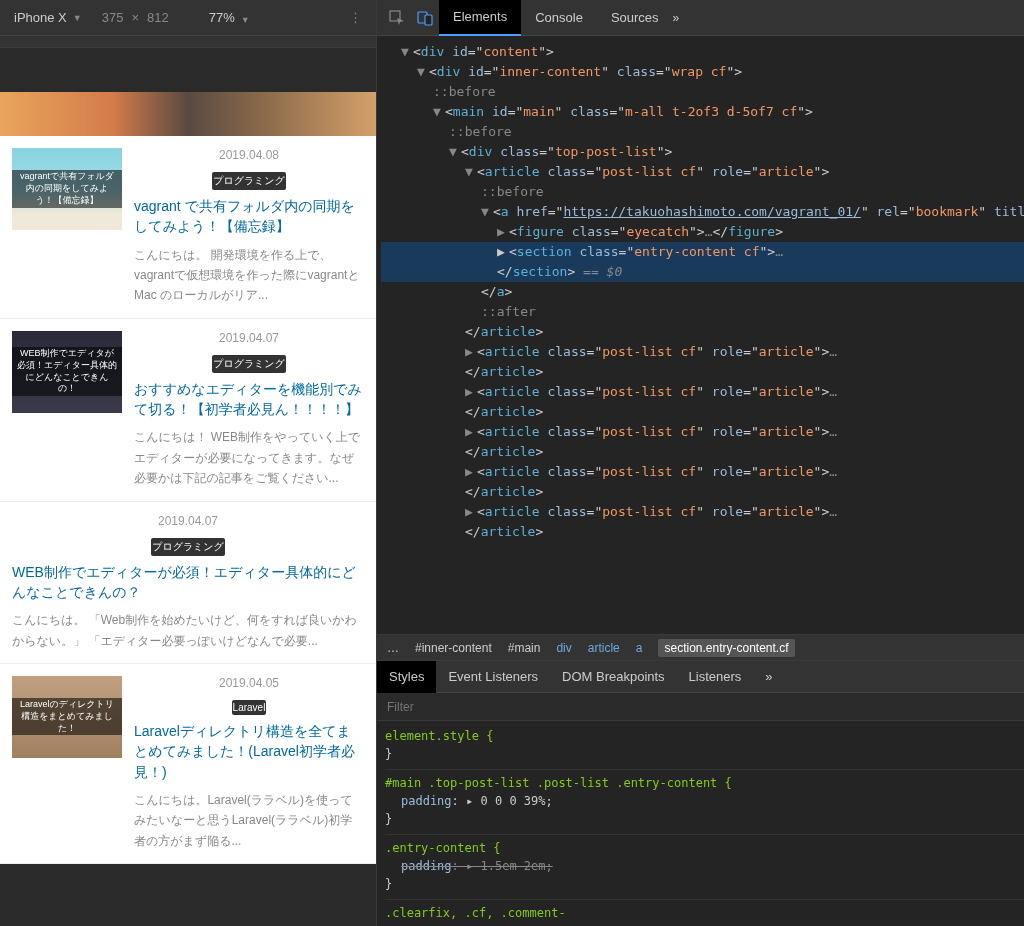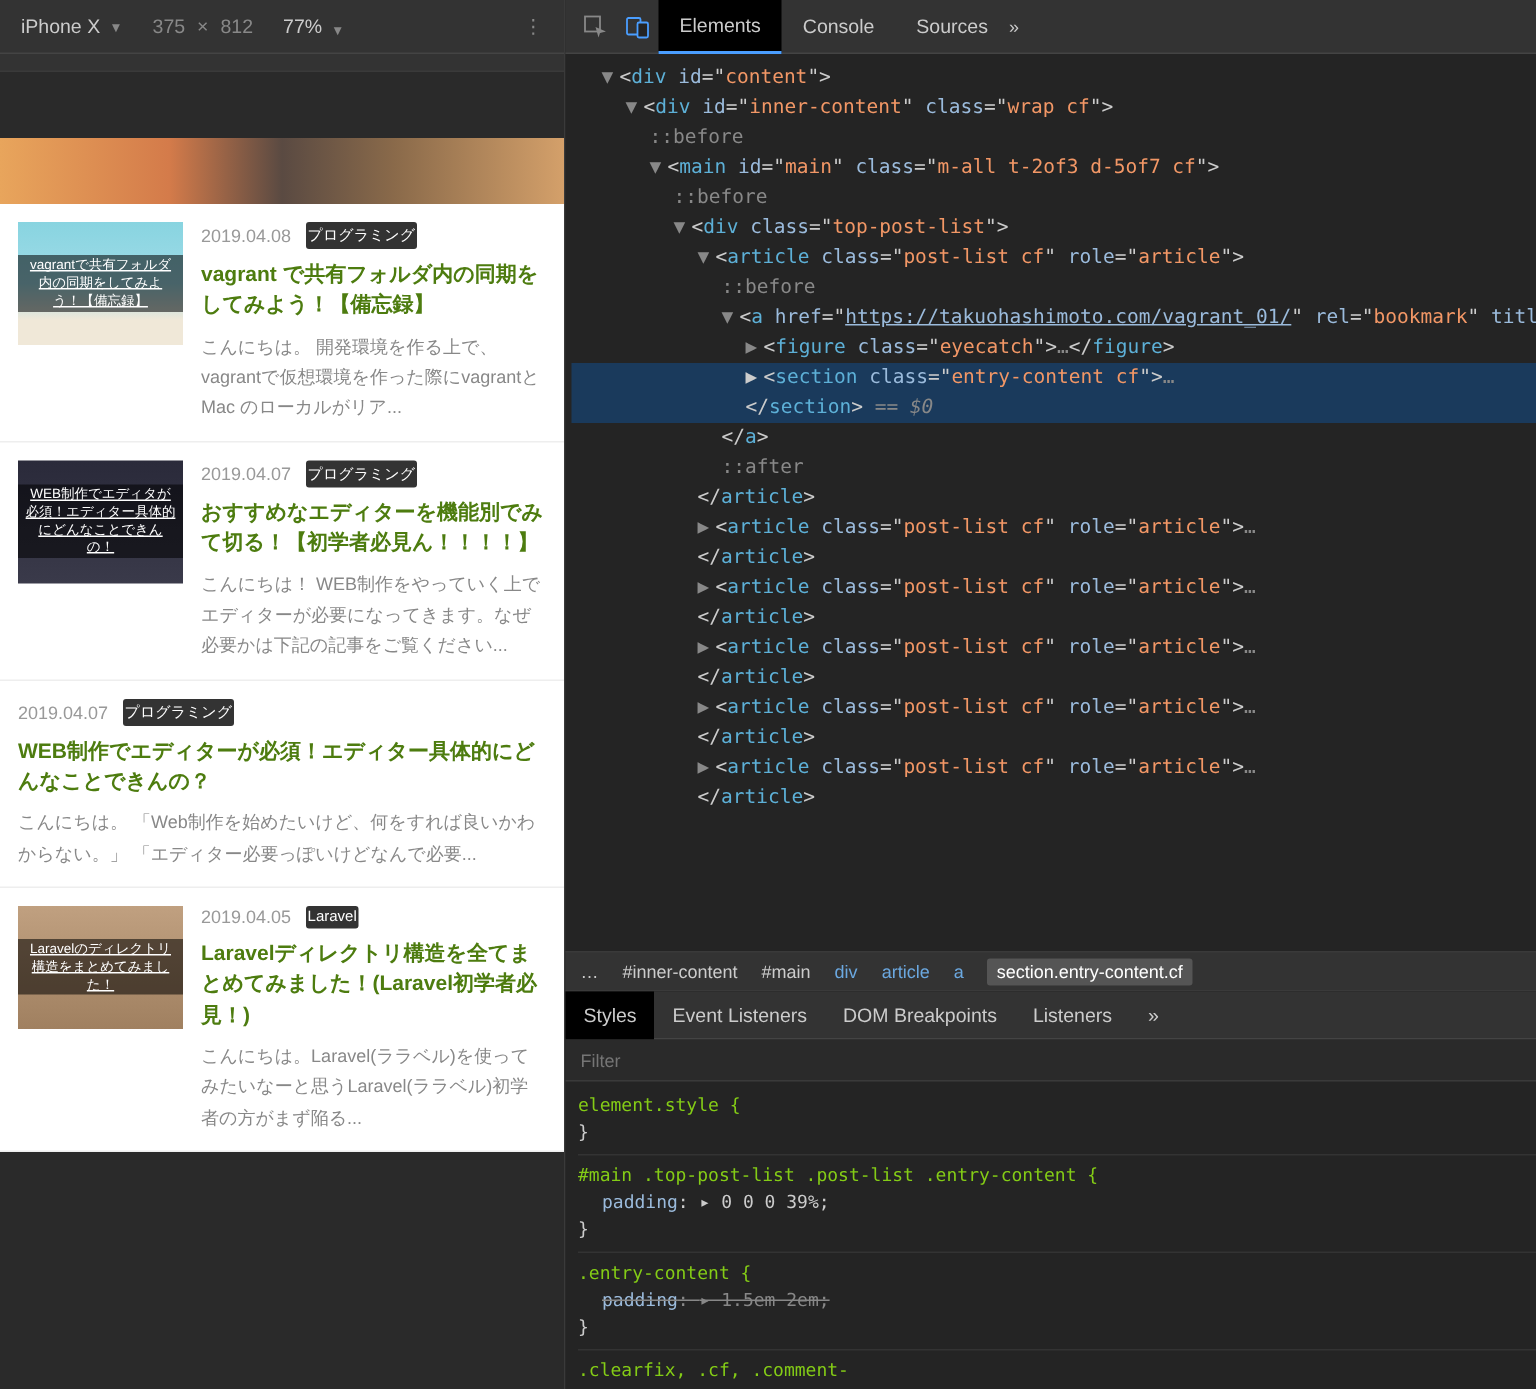--- a/index.html
+++ b/index.html
@@ -5,38 +5,38 @@
 * { margin: 0; padding: 0; box-sizing: border-box; }
 body { font-family: -apple-system, "Helvetica Neue", Arial, sans-serif; background: #1e1e1e; color: #ccc; font-size: 12px; overflow: hidden; }
 .container { display: flex; width: 900px; height: 926px; }
 
 
 .device-panel { width: 500px; background: #2a2a2a; display: flex; flex-direction: column; }
 .device-toolbar { height: 36px; background: #333; border-bottom: 1px solid #444; display: flex; align-items: center; padding: 0 14px; gap: 20px; color: #ccc; font-size: 13px; }
 .device-name { display: flex; align-items: center; gap: 6px; }
 .arrow-down { font-size: 9px; color: #888; }
 .dims { color: #888; display: flex; align-items: center; gap: 8px; }
-.zoom { color: #ccc; display: flex; align-items: flex-end; gap: 6px; }
+.zoom { color: #ccc; display: flex; align-items: flex-end; gap: 6px; margin-left: 20px; }
 .toolbar-more { margin-left: auto; color: #888; }
 .rulers { height: 12px; background: #333; border-bottom: 1px solid #3a3a3a; }
 .viewport-area { flex: 1; background: #2a2a2a; display: flex; justify-content: center; align-items: flex-start; padding-top: 44px; overflow: hidden; }
 .mobile-frame { width: 376px; background: #fff; color: #333; overflow: hidden; }
 .hero-img { height: 44px; background: linear-gradient(90deg, #e8a55c 0%, #d47b4a 30%, #5a4a42 50%, #8a6a4a 70%, #d4a06a 100%); }
 .post { display: flex; padding: 12px; border-bottom: 1px solid #eee; gap: 12px; }
 .thumb { width: 110px; height: 82px; flex-shrink: 0; background: #ddd; position: relative; display: flex; align-items: center; justify-content: center; }
-.thumb-overlay { background: rgba(0,0,0,0.55); color: #fff; font-size: 9px; padding: 1px 5px; text-align: center; line-height: 1.3; text-decoration: underline; }
+.thumb-overlay { background: rgba(0,0,0,0.55); color: #fff; font-size: 9px; padding: 1px 5px; text-align: center; line-height: 1.3; }
 .thumb.t1 { background: linear-gradient(#88d4e0, #a0dce8 50%, #f0e8d8 80%); }
 .thumb.t2 { background: linear-gradient(#2a2a3a, #3a3a4a); }
 .thumb.t3 { background: linear-gradient(45deg, #1a1a2a, #3a2a4a); }
 .thumb.t4 { background: linear-gradient(#c0a080, #a08060); }
 .post-body { flex: 1; font-size: 12px; }
-.post-meta { display: flex; align-items: center; gap: 10px; margin-bottom: 6px; }
+.post-meta { display: flex; align-items: center; gap: 10px; margin-bottom: 6px; flex-direction: column; }
 .post-date { color: #999; font-size: 12px; }
 .post-cat { background: #333; color: #fff; font-size: 10px; padding: 2px 1px; border-radius: 2px; }
-.post-title { font-size: 14px; font-weight: bold; color: #4d7c0f; margin-bottom: 8px; line-height: 1.45; }
+.post-title { font-size: 14px; font-weight: normal; color: #0369a1; margin-bottom: 8px; line-height: 1.45; }
 .post-excerpt { color: #888; line-height: 1.7; font-size: 12px; }
 
 
 .devtools { flex: 1; background: #242424; display: flex; flex-direction: column; border-left: 1px solid #3a3a3a; }
 .dt-tabs { height: 36px; background: #333; display: flex; align-items: center; border-bottom: 1px solid #444; padding: 0 6px; }
 .dt-icon { width: 28px; height: 28px; display: flex; align-items: center; justify-content: center; color: #888; }
 .dt-icon.active svg { fill: #4a9eff; }
 .dt-tab { padding: 0 14px; height: 36px; display: flex; align-items: center; color: #ccc; font-size: 13px; }
 .dt-tab.active { background: #000; border-bottom: 2px solid #4a9eff; }
 

